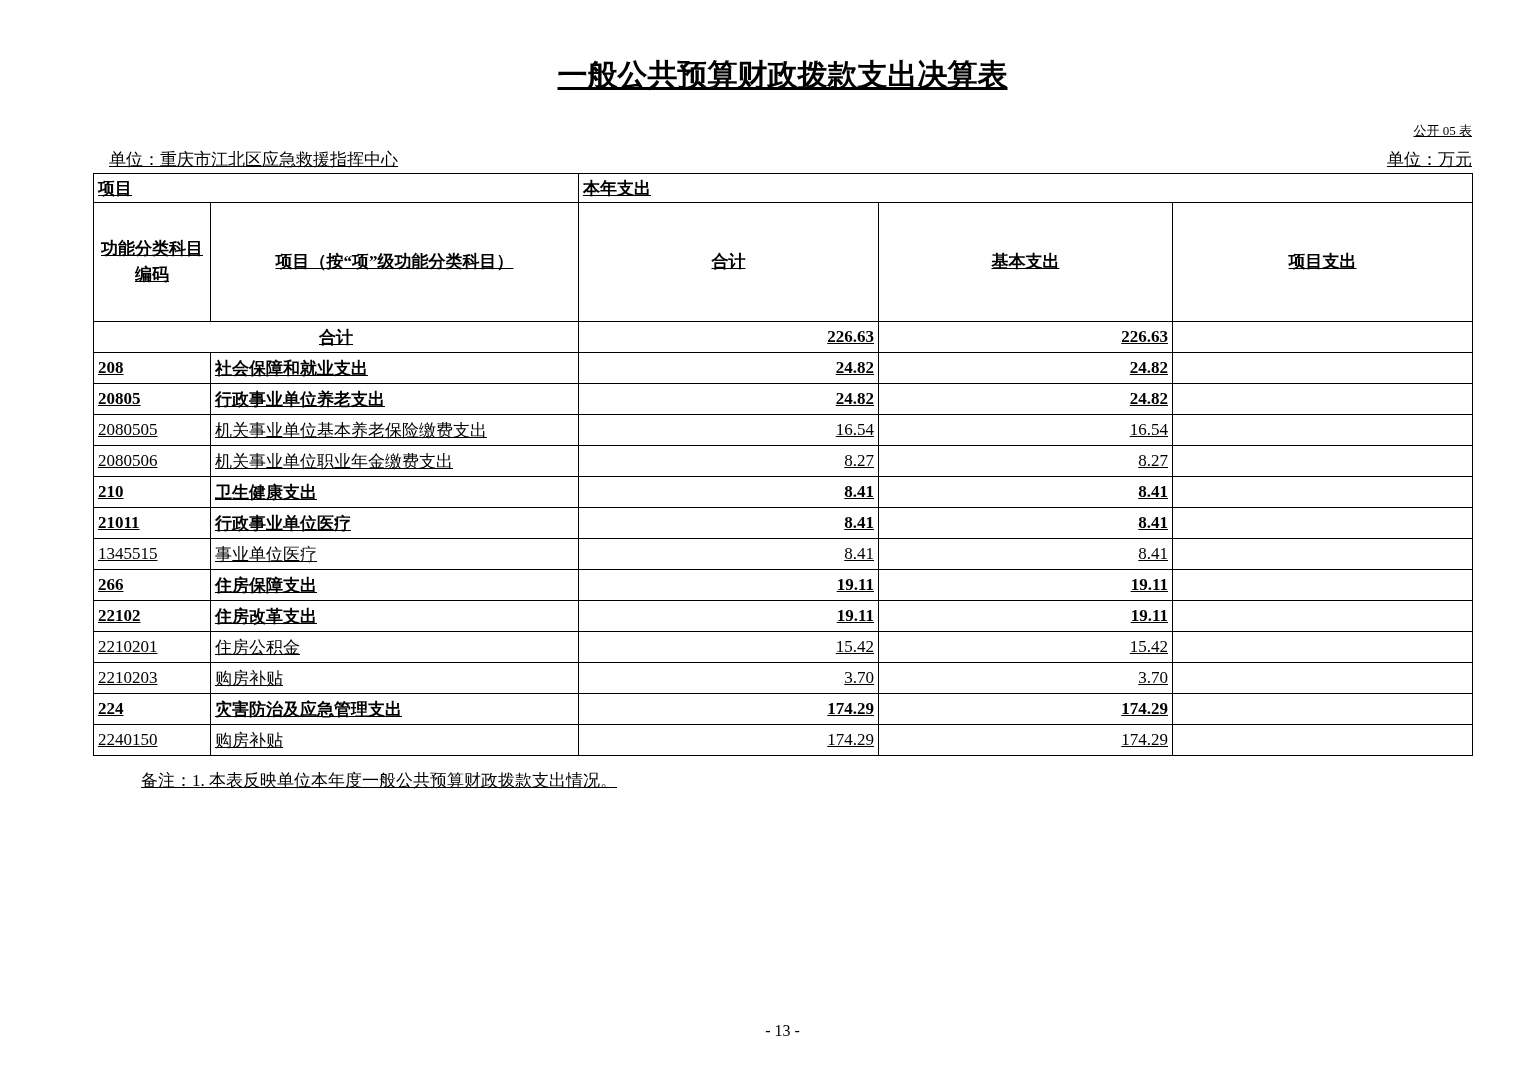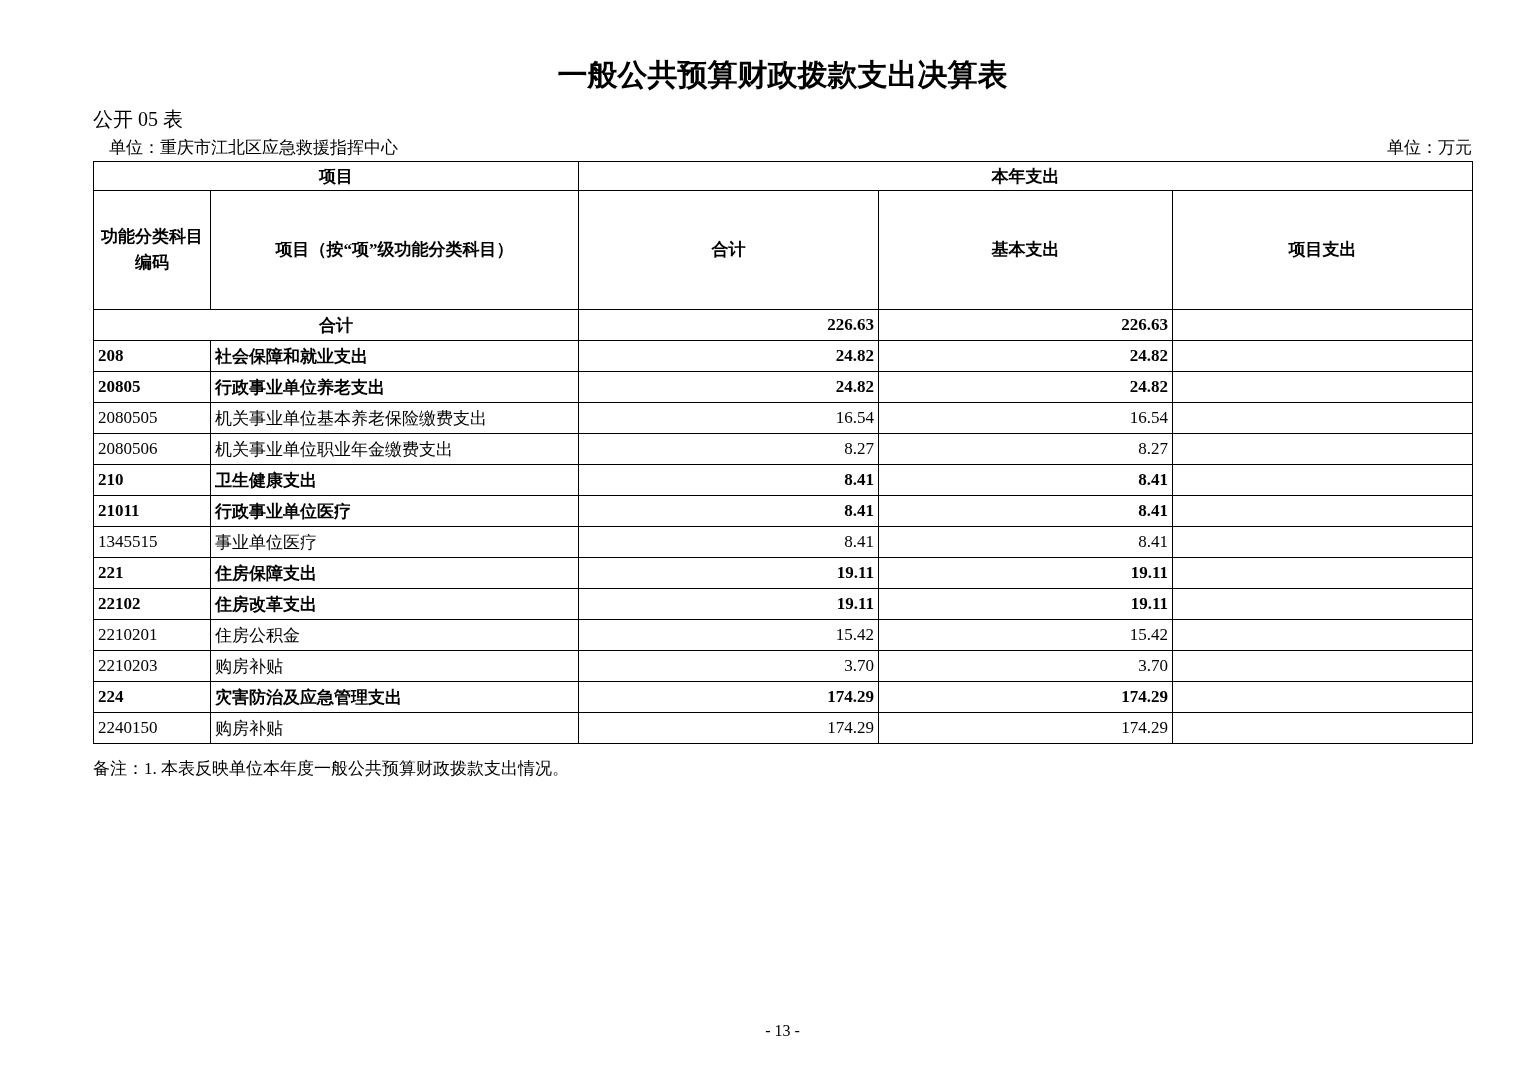--- a/index.html
+++ b/index.html
@@ -8,32 +8,33 @@
     font-family: "Liberation Serif", "DejaVu Serif", serif;
     color: #000;
     position: relative;
     overflow: hidden;
   }
   .content {
     position: absolute;
     left: 93px; top: 0;
     width: 1379px;
     height: 1069px;
+    text-decoration: underline;
   }
   .doc-title {
     margin: 55px 0 0 0;
     font-size: 30px;
     font-weight: bold;
     text-align: center;
     line-height: 40px;
   }
   .table-code-line {
-    margin-top: 13px;
-    font-size: 20px;
-    text-align: left;
+    margin-top: 25px;
+    font-size: 13px;
+    text-align: right;
     line-height: 22px;
   }
   .meta-row {
     display: flex;
     justify-content: space-between;
     align-items: flex-end;
     font-size: 17px;
     line-height: 22px;
     margin-top: 7px;
     margin-bottom: 2px;
@@ -44,30 +45,31 @@
     width: 1379px;
     table-layout: fixed;
   }
   table.report td {
     border: 1px solid #000;
     font-size: 17px;
     padding: 0 4px;
     overflow: hidden;
     vertical-align: middle;
   }
-  tr.hrow1 td { height: 28px; text-align: center; font-weight: bold; }
+  tr.hrow1 td { height: 28px; font-weight: bold; }
   tr.hrow2 td { height: 118px; text-align: center; font-weight: bold; line-height: 26px; }
   tr.drow td { height: 30px; }
   td.num { text-align: right; padding-right: 10px; }
   td.center { text-align: center; }
   tr.bold td { font-weight: bold; }
   .notes {
     margin-top: 10px;
     font-size: 17px;
     line-height: 30px;
+    margin-left: 48px;
   }
   .note-line2 { padding-left: 51px; }
   .page-number {
     position: absolute;
     left: 0; top: 1022px;
     width: 100%;
     text-align: center;
     font-size: 16px;
   }
 </style>
@@ -159,21 +161,21 @@
         <td class="num"></td>
       </tr>
       <tr class="drow">
         <td>1345515</td>
         <td>事业单位医疗</td>
         <td class="num">8.41</td>
         <td class="num">8.41</td>
         <td class="num"></td>
       </tr>
       <tr class="drow bold">
-        <td>221</td>
+        <td>266</td>
         <td>住房保障支出</td>
         <td class="num">19.11</td>
         <td class="num">19.11</td>
         <td class="num"></td>
       </tr>
       <tr class="drow bold">
         <td>22102</td>
         <td>住房改革支出</td>
         <td class="num">19.11</td>
         <td class="num">19.11</td>

